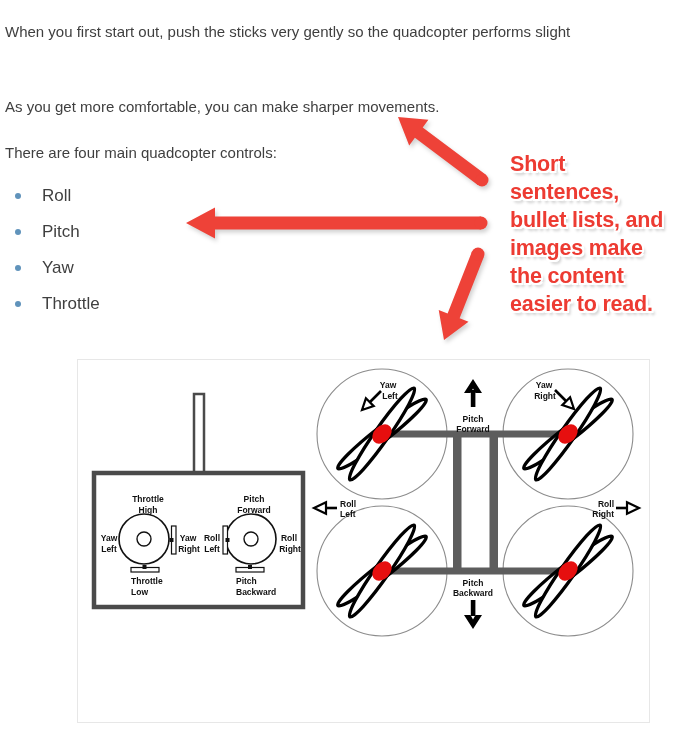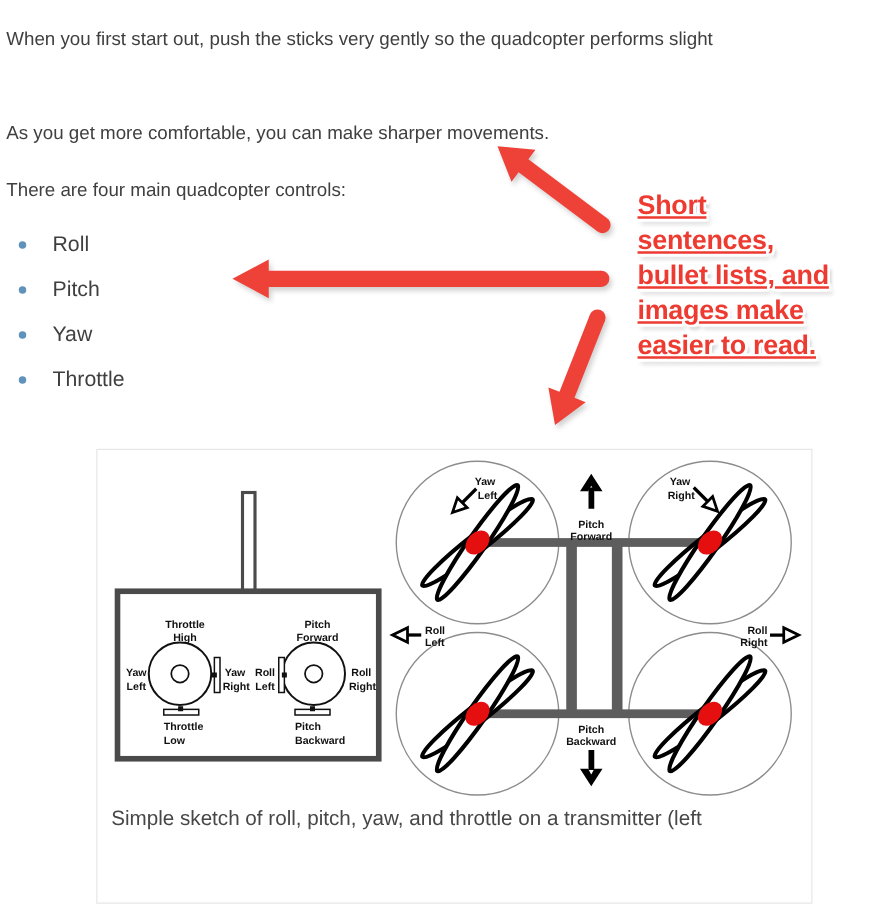--- a/index.html
+++ b/index.html
@@ -14,21 +14,20 @@
   .bullets li{display:flex;align-items:center;height:25px;margin-bottom:11px;font-size:17px;color:#3f3f3f;}
   .dot{width:6px;height:6px;border-radius:50%;background:#6093bb;margin:0 21px 0 10px;flex:0 0 auto;}
   .annotation{
     position:absolute;left:510px;top:150px;
     font-size:21.5px;font-weight:700;line-height:28px;letter-spacing:-0.2px;
     color:#ed3b32;white-space:nowrap;
     text-shadow:
       -2px -2px 0 #fff, 2px -2px 0 #fff, -2px 2px 0 #fff, 2px 2px 0 #fff,
       -2px 0 0 #fff, 2px 0 0 #fff, 0 -2px 0 #fff, 0 2px 0 #fff,
       3px 4px 3px #c9c9c9;
-    text-decoration: underline;
   }
   .arrow-overlay{position:absolute;left:0;top:0;pointer-events:none;}
   .red-arrow{fill:#ee4238;}
   .figure{
     position:absolute;left:77px;top:359px;width:571px;height:362px;
     border:1px solid #e7e7e7;background:#fff;
   }
   .figure-caption{
     position:absolute;left:11px;top:283px;width:545px;
     font-size:16.5px;line-height:25.5px;color:#474747;
@@ -67,20 +66,21 @@
       <span class="dot"></span>
       <span>Throttle</span>
     </li>
 </ul>
 
 <div class="annotation">
   <div>Short</div>
   <div>sentences,</div>
   <div>bullet lists, and</div>
   <div>images make</div>
+  <div>the content</div>
   <div>easier to read.</div>
 </div>
 
 <svg class="arrow-overlay" width="700" height="733" viewBox="0 0 700 733" style="filter:drop-shadow(2px 3px 2px rgba(0,0,0,0.18));">
   <g>
     <polygon class="red-arrow" points="398,117 428.4,119.8 422.7,127.4 485.9,174.8 478.1,185.2 414.9,137.8 409.2,145.4"></polygon>
     <circle class="red-arrow" cx="482" cy="180" r="6.5"></circle>
   </g>
   <g>
     <polygon class="red-arrow" points="186,223 215,207.5 215,216.5 481,216.5 481,229.5 215,229.5 215,238.5"></polygon>
@@ -205,15 +205,14 @@
       <g>
         <line class="arr-line" x1="538" y1="148" x2="550" y2="148"></line>
         <polygon class="hollow-head" points="561,148 549,142.2 549,153.8"></polygon>
       </g>
       <text class="sk-label" x="536" y="147" text-anchor="end">Roll</text>
       <text class="sk-label" x="536" y="157" text-anchor="end">Right</text>
     </g>
   </svg>
 
   <div class="figure-caption">
-    <span style="display:block;white-space:nowrap">Simple sketch of roll, pitch, yaw, and throttle on a transmitter (left</span>
   </div>
 </div>
 
 </body></html>

